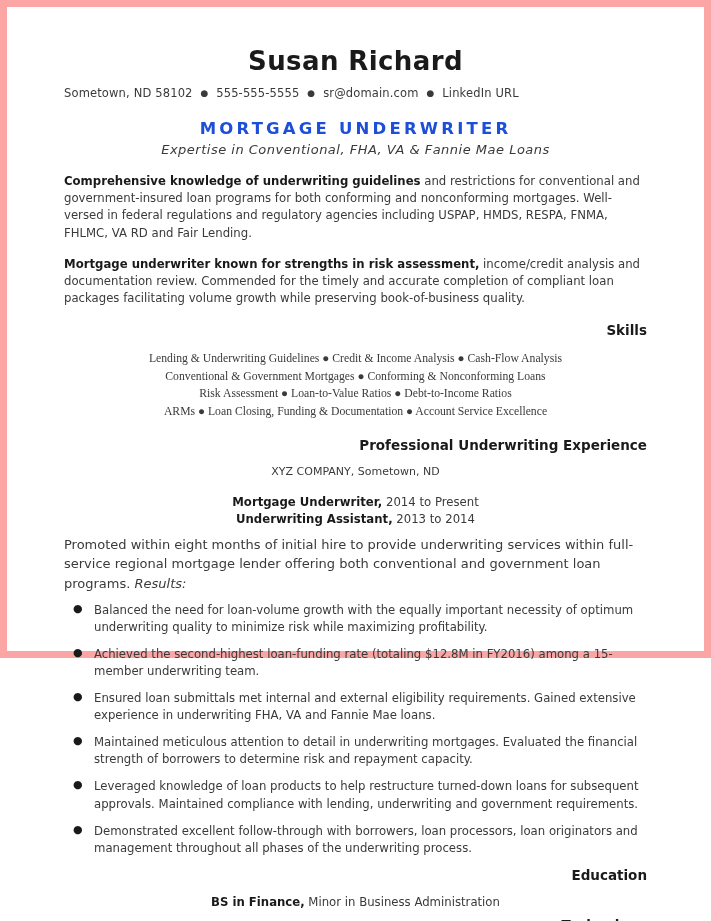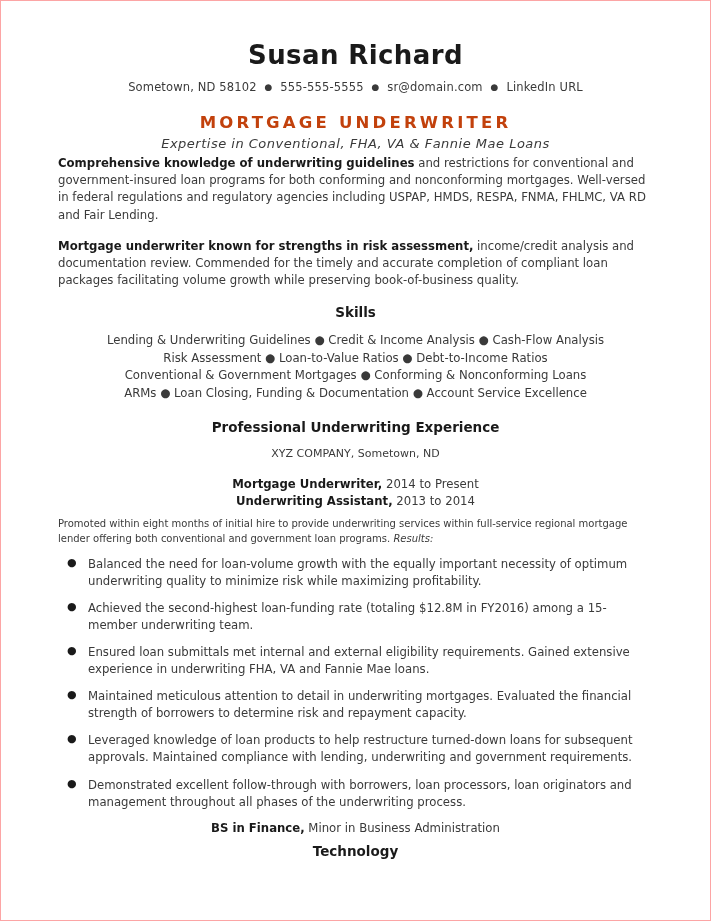--- a/index.html
+++ b/index.html
@@ -11,99 +11,100 @@
   body {
     width: 711px;
     height: 921px;
     font-family: "DejaVu Sans", "Liberation Sans", sans-serif;
     color: #2b2b2b;
     overflow: hidden;
   }
   #page {
     box-sizing: border-box;
     width: 711px;
-    height: 921px;
-    border: 1px solid #fca5a5;
+    height: 658px;
+    border: 7px solid #fca5a5;
     background: #ffffff;
     padding: 0;
     position: relative;
   }
   #sheet {
     box-sizing: border-box;
     padding: 40px 57px 0 57px;
   }
 
   
   .name {
     text-align: center;
     font-size: 26px;
     font-weight: bold;
     color: #1a1a1a;
     letter-spacing: 0.4px;
     line-height: 1.1;
     margin: 0 0 10px 0;
   }
   .contact {
-    text-align: center;
+    text-align: left;
     font-size: 11.5px;
     color: #3a3a3a;
     margin: 0 0 19px 0;
     letter-spacing: 0.15px;
   }
   .contact .sep {
     font-size: 9px;
     position: relative;
     top: -1px;
     padding: 0 4px;
   }
   .job-title {
     text-align: center;
     font-size: 16.5px;
     font-weight: bold;
-    color: #c2410c;
+    color: #1d4ed8;
     letter-spacing: 3.2px;
     margin: 0 0 4px 0;
   }
   .tagline {
     text-align: center;
     font-size: 13px;
     font-style: italic;
     color: #3a3a3a;
     letter-spacing: 0.5px;
-    margin: 0 0 4px 0;
+    margin: 0 0 16px 0;
   }
 
   
   .para {
     font-size: 11.7px;
     line-height: 1.48;
     color: #3a3a3a;
     text-align: left;
     margin: 0 0 14px 0;
   }
   .para b {
     color: #1a1a1a;
     font-weight: bold;
   }
 
   
   .section-heading {
-    text-align: center;
+    text-align: right;
     font-size: 13.5px;
     font-weight: bold;
     color: #1a1a1a;
     margin: 8px 0 12px 0;
   }
 
   
   .skills-line {
     text-align: center;
     font-size: 11.7px;
     color: #3a3a3a;
     line-height: 1.52;
+    font-family: Liberation Serif, serif;
   }
   .skills-block { margin-bottom: 16px; }
 
   
   .company {
     text-align: center;
     font-size: 11px;
     color: #3a3a3a;
     margin-bottom: 3px;
   }
@@ -112,21 +113,21 @@
     font-size: 11.7px;
     color: #3a3a3a;
     line-height: 1.42;
   }
   .role b {
     color: #1a1a1a;
     font-weight: bold;
   }
   .role-group { margin-bottom: 8px; margin-top: 16px; }
   .intro {
-    font-size: 10px;
+    font-size: 13px;
     line-height: 1.48;
     color: #3a3a3a;
     margin: 0 0 9px 0;
   }
   .intro i { font-style: italic; }
 
   ul.bullets {
     list-style: none;
     margin: 0 0 4px 0;
     padding: 0;
@@ -191,22 +192,22 @@
 
     <div>
       <p class="para"><b>Comprehensive knowledge of underwriting guidelines</b><span> and restrictions for conventional and government-insured loan programs for both conforming and nonconforming mortgages. Well-versed in federal regulations and regulatory agencies including USPAP, HMDS, RESPA, FNMA, FHLMC, VA RD and Fair Lending.</span></p>
 
       <p class="para"><b>Mortgage underwriter known for strengths in risk assessment,</b><span> income/credit analysis and documentation review. Commended for the timely and accurate completion of compliant loan packages facilitating volume growth while preserving book-of-business quality.</span></p>
     </div>
 
     <div class="skills-block">
       <div class="section-heading">Skills</div>
       <div class="skills-line">Lending &amp; Underwriting Guidelines ● Credit &amp; Income Analysis ● Cash-Flow Analysis</div>
+      <div class="skills-line">Conventional &amp; Government Mortgages ● Conforming &amp; Nonconforming Loans</div>
       <div class="skills-line">Risk Assessment ● Loan-to-Value Ratios ● Debt-to-Income Ratios</div>
-      <div class="skills-line">Conventional &amp; Government Mortgages ● Conforming &amp; Nonconforming Loans</div>
       <div class="skills-line">ARMs ● Loan Closing, Funding &amp; Documentation ● Account Service Excellence</div>
     </div>
 
     <div>
       <div class="section-heading">Professional Underwriting Experience</div>
 
       <div class="company">XYZ COMPANY, Sometown, ND</div>
 
       <div class="role-group">
         <div class="role"><b>Mortgage Underwriter,</b><span> 2014 to Present</span></div>
@@ -219,20 +220,21 @@
         <li><span class="dot">●</span><span>Balanced the need for loan-volume growth with the equally important necessity of optimum underwriting quality to minimize risk while maximizing profitability.</span></li>
         <li><span class="dot">●</span><span>Achieved the second-highest loan-funding rate (totaling $12.8M in FY2016) among a 15-member underwriting team.</span></li>
         <li><span class="dot">●</span><span>Ensured loan submittals met internal and external eligibility requirements. Gained extensive experience in underwriting FHA, VA and Fannie Mae loans.</span></li>
         <li><span class="dot">●</span><span>Maintained meticulous attention to detail in underwriting mortgages. Evaluated the financial strength of borrowers to determine risk and repayment capacity.</span></li>
         <li><span class="dot">●</span><span>Leveraged knowledge of loan products to help restructure turned-down loans for subsequent approvals. Maintained compliance with lending, underwriting and government requirements.</span></li>
         <li><span class="dot">●</span><span>Demonstrated excellent follow-through with borrowers, loan processors, loan originators and management throughout all phases of the underwriting process.</span></li>
       </ul>
     </div>
 
     <div>
+      <div class="section-heading">Education</div>
       <div class="edu-degree"><b>BS in Finance,</b><span> Minor in Business Administration</span></div>
     </div>
 
     <div>
       <div class="section-heading">Technology</div>
 
     </div>
 
   </div>
 </div>

